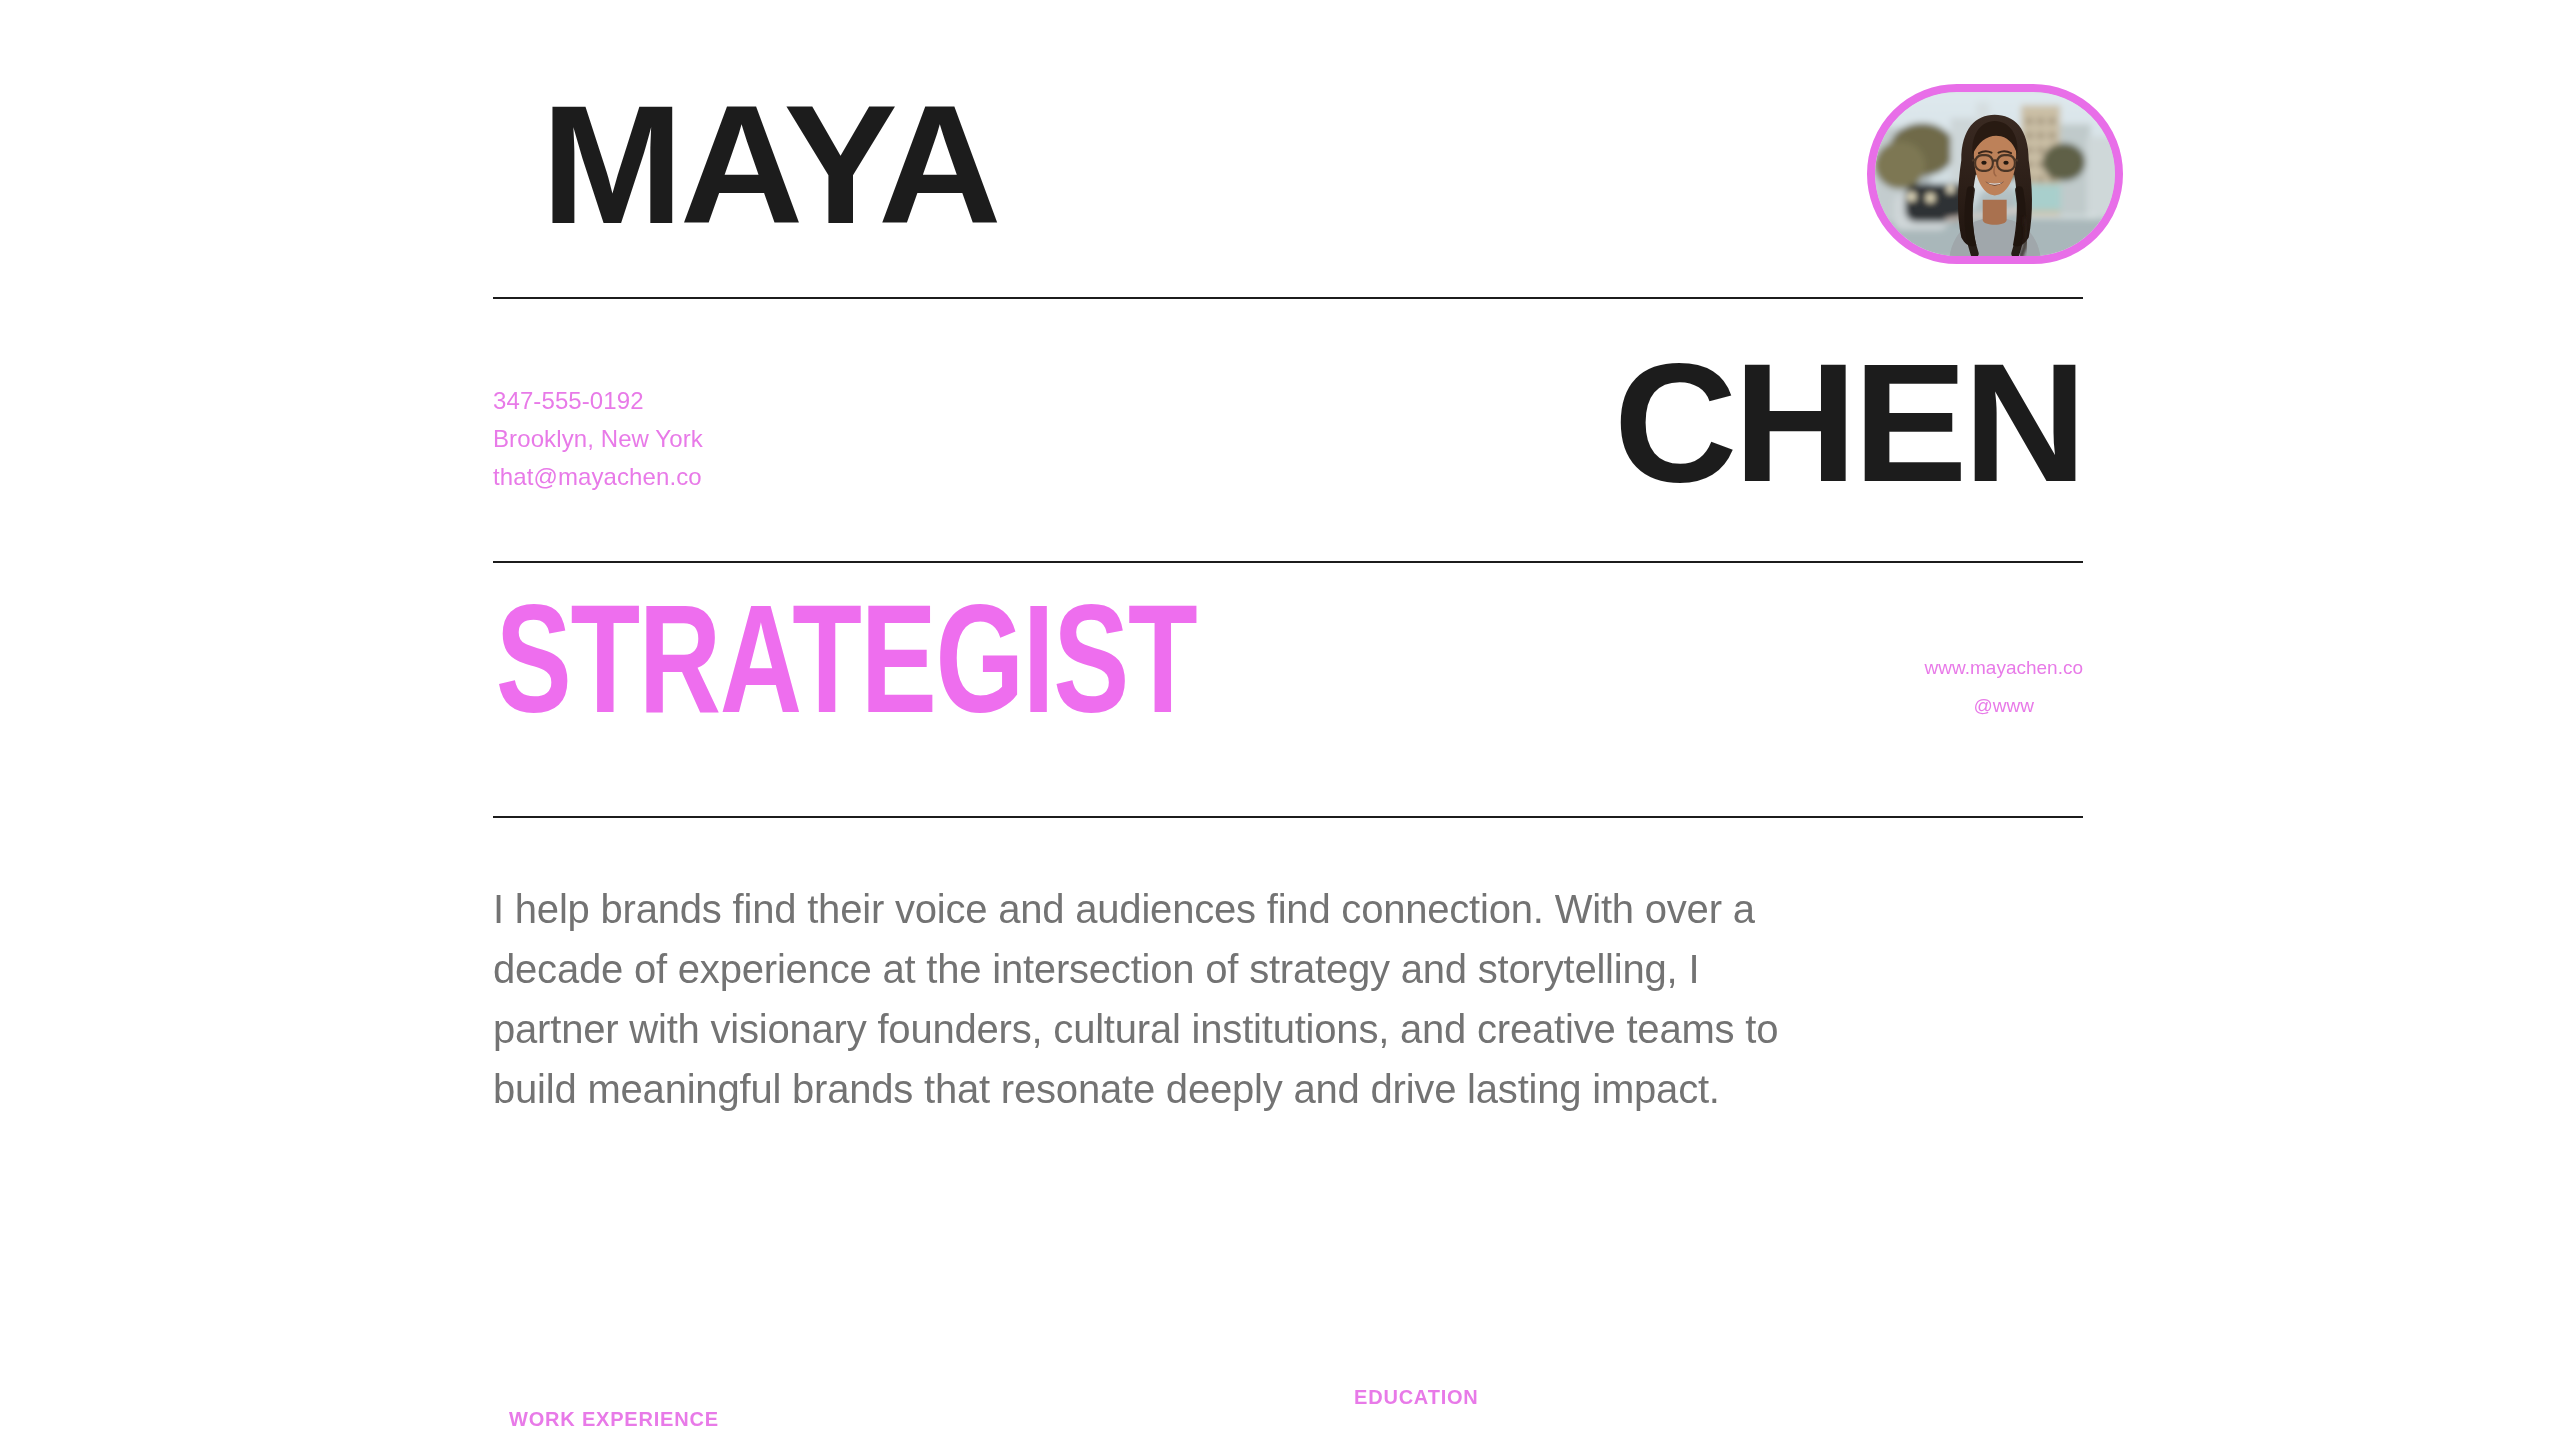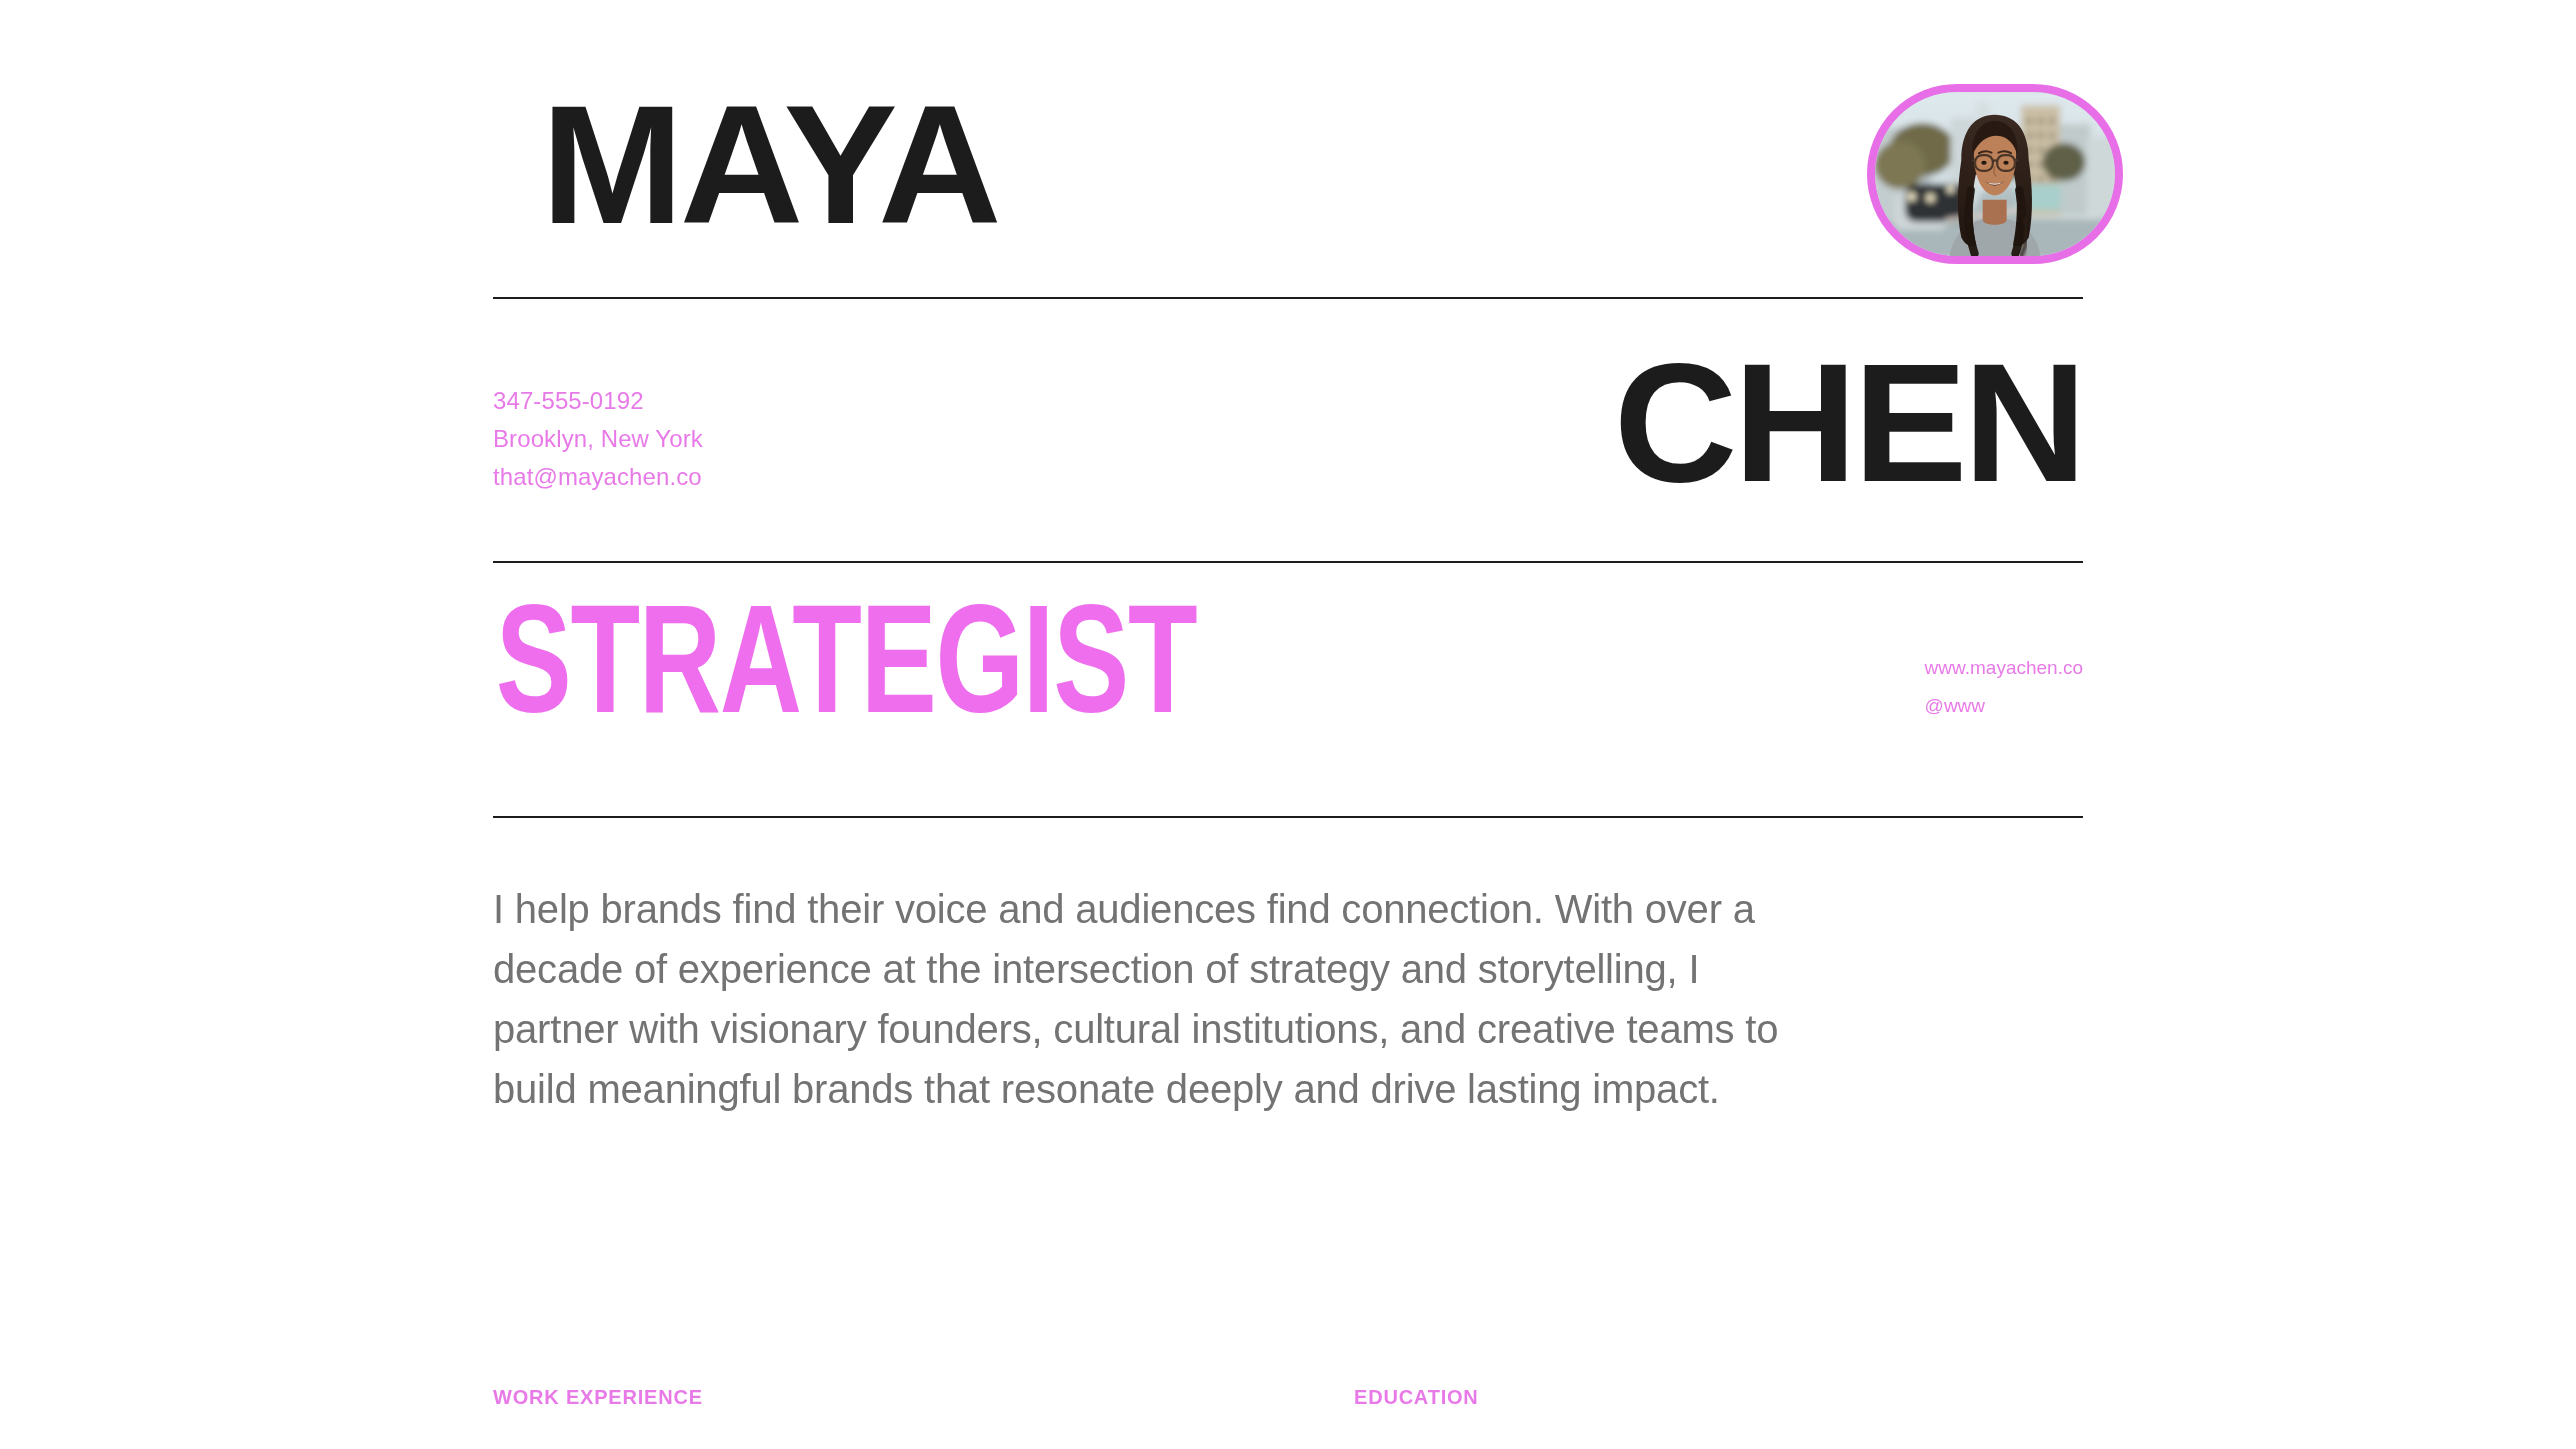--- a/index.html
+++ b/index.html
@@ -134,21 +134,21 @@
     letter-spacing: -1.3px;
     color: #ee6eee;
     transform: scaleY(1.35) scaleX(1.0);
     transform-origin: left top;
     white-space: nowrap;
   }
   .links {
     position: absolute;
     right: 0;
     top: 67px;
-    text-align: left;
+    text-align: center;
   }
   .link-line {
     font-size: 19px;
     line-height: 38px;
     color: #e87ae8;
     white-space: nowrap;
   }
 
   
   .bio {
@@ -174,21 +174,21 @@
   .section-label {
     position: absolute;
     top: 0;
     font-size: 20px;
     font-weight: 700;
     line-height: 24px;
     letter-spacing: 0.8px;
     color: #e87ae8;
     white-space: nowrap;
   }
-  .section-work { left: 0; }
+  .section-work { left: 16px; margin-top: 22px; }
   .section-education { left: 839px; margin-left: 22px; }
 </style>
 </head>
 <body>
 
 <div class="resume">
 
   <div class="row-name-top">
     <h1 class="first-name">MAYA</h1>
 

